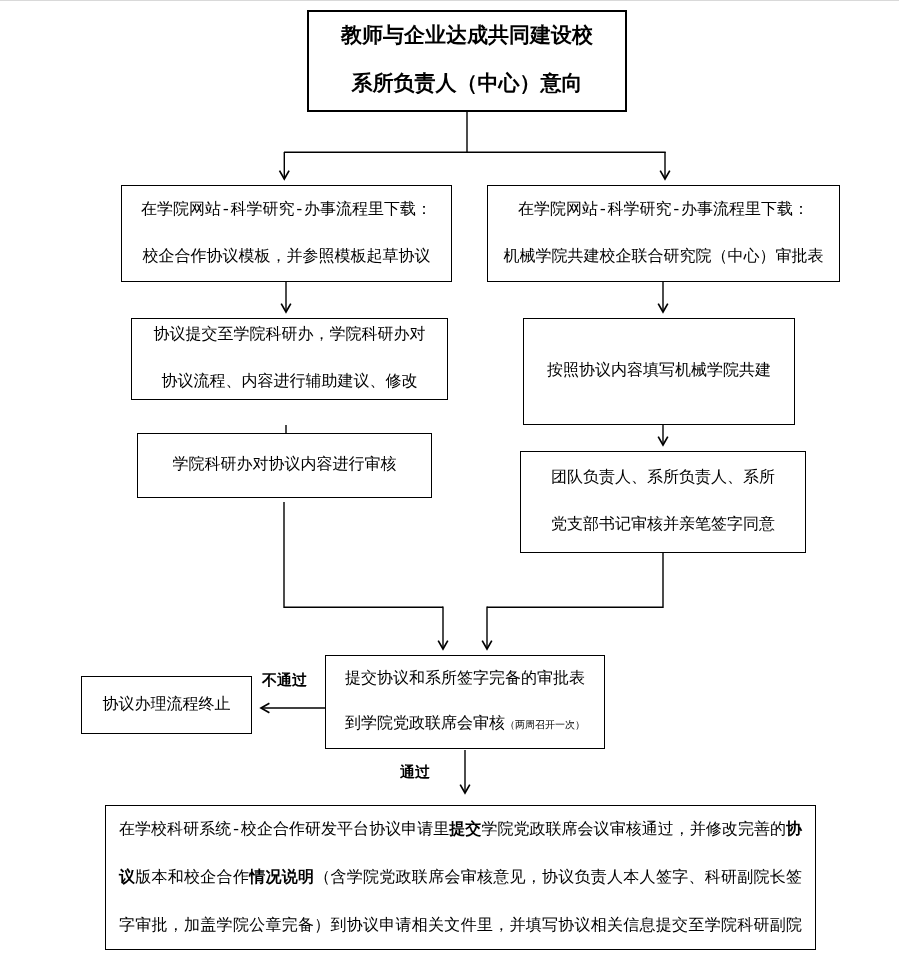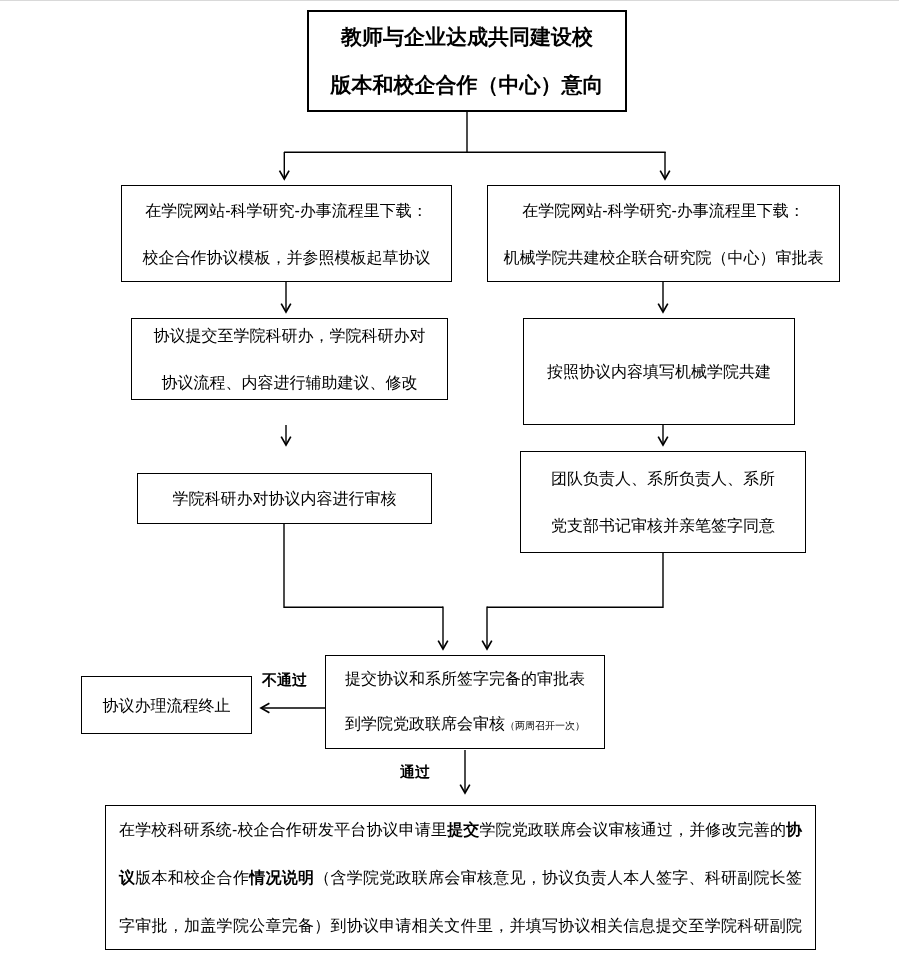--- a/index.html
+++ b/index.html
@@ -1,21 +1,21 @@
 <!DOCTYPE html>
 <html><head>
 <meta charset="utf-8">
 <style>
   html, body { margin: 0; padding: 0; background: #ffffff; }
   #canvas {
     position: relative;
     width: 899px;
     height: 955px;
     background: #ffffff;
-    font-family: Liberation Sans, sans-serif;
+    font-family: Liberation Mono, monospace;
     color: #000000;
     overflow: hidden;
   }
   .top-rule {
     position: absolute; left: 0; top: 0; width: 899px; height: 1px;
     background: #d9d9d9;
   }
   #connectors {
     position: absolute; left: 0; top: 0; pointer-events: none;
   }
@@ -37,21 +37,21 @@
     left: 307px; top: 10px; width: 320px; height: 102px;
     border-width: 2px;
     font-weight: bold;
     font-size: 21px;
   }
   .box-top .ln { line-height: 48px; }
   .box-l1 { left: 121px; top: 185px; width: 331px; height: 97px; }
   .box-r1 { left: 487px; top: 185px; width: 353px; height: 97px; }
   .box-l2 { left: 131px; top: 318px; width: 317px; height: 82px; }
   .box-r2 { left: 523px; top: 318px; width: 272px; height: 107px; }
-  .box-l3 { left: 137px; top: 473px; width: 295px; height: 51px; }
+  .box-l3 { left: 137px; top: 433px; width: 295px; height: 65px; }
   .box-r3 { left: 520px; top: 451px; width: 286px; height: 102px; }
   .box-merge { left: 325px; top: 655px; width: 280px; height: 94px; }
   .box-merge .ln { line-height: 45px; }
   .box-term { left: 81px; top: 676px; width: 171px; height: 58px; }
   .box-final {
     left: 105px; top: 805px; width: 711px; height: 145px;
     display: block;
     text-align: justify;
     padding: 0 13px;
     line-height: 48px;
@@ -90,21 +90,21 @@
       <path marker-end="url(#arw)" d="M663,425 V445"></path>
       <path marker-end="url(#arw)" d="M443,606.6 V649"></path>
       <path marker-end="url(#arw)" d="M487,606.6 V649"></path>
       <path marker-end="url(#arw)" d="M325,708 H261"></path>
       <path marker-end="url(#arw)" d="M465,750 V793"></path>
     </g>
   </svg>
 
   <div class="fbox box-top">
     <div class="ln">教师与企业达成共同建设校</div>
-    <div class="ln">版本和校企合作（中心）意向</div>
+    <div class="ln">系所负责人（中心）意向</div>
   </div>
 
   <div class="fbox box-l1">
     <div class="ln">在学院网站-科学研究-办事流程里下载：</div>
     <div class="ln">校企合作协议模板，并参照模板起草协议</div>
   </div>
 
   <div class="fbox box-r1">
     <div class="ln">在学院网站-科学研究-办事流程里下载：</div>
     <div class="ln">机械学院共建校企联合研究院（中心）审批表</div>

